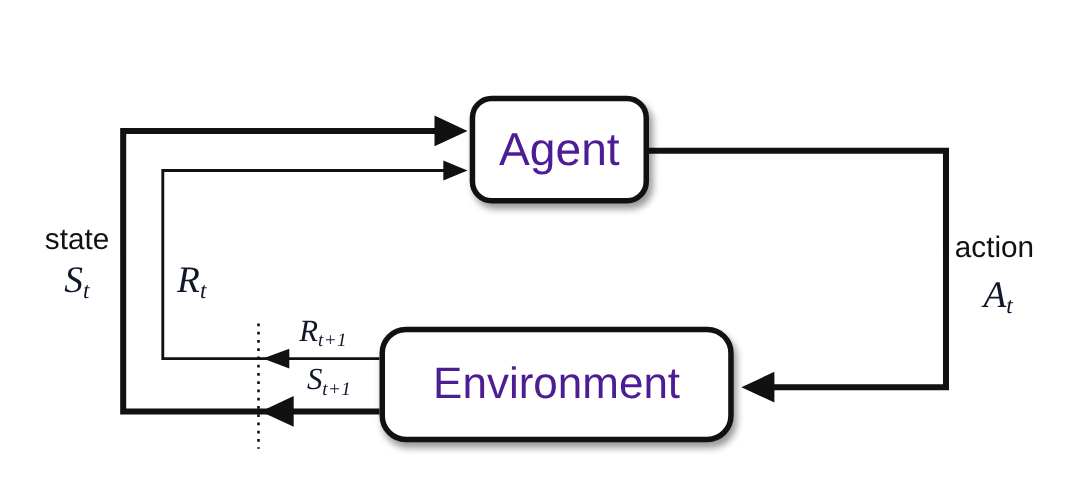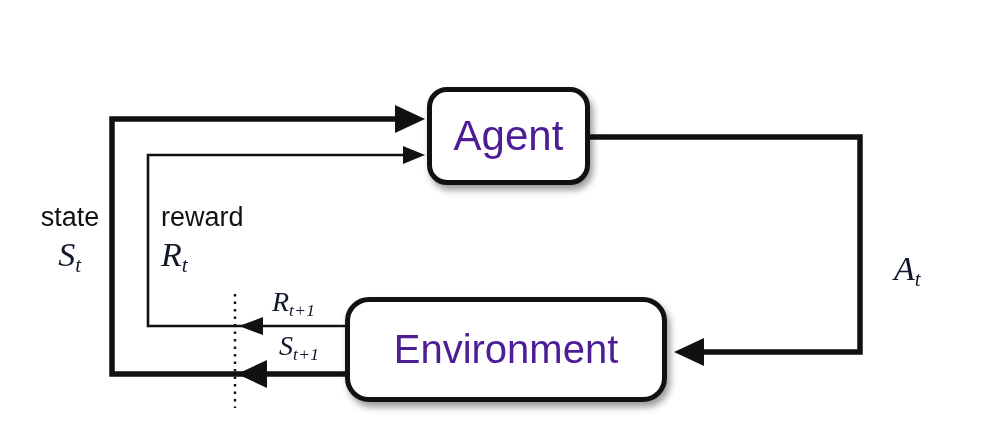--- a/index.html
+++ b/index.html
@@ -96,21 +96,21 @@
     <span>Agent</span>
   </div>
 
   <div class="node-box env-box">
     <span>Environment</span>
   </div>
 
   <div class="lbl lbl-state">state</div>
   <div class="math math-lg sym-state"><span>S</span><span class="sub">t</span></div>
 
-  <div class="lbl lbl-reward">reward</div>
   <div class="math math-lg sym-reward"><span>R</span><span class="sub">t</span></div>
 
+  <div class="lbl lbl-action">action</div>
   <div class="math math-lg sym-action"><span>A</span><span class="sub">t</span></div>
 
   <div class="math math-md sym-next-reward"><span>R</span><span class="sub">t+1</span></div>
   <div class="math math-md sym-next-state"><span>S</span><span class="sub">t+1</span></div>
 
 </div>
 
 </body></html>

